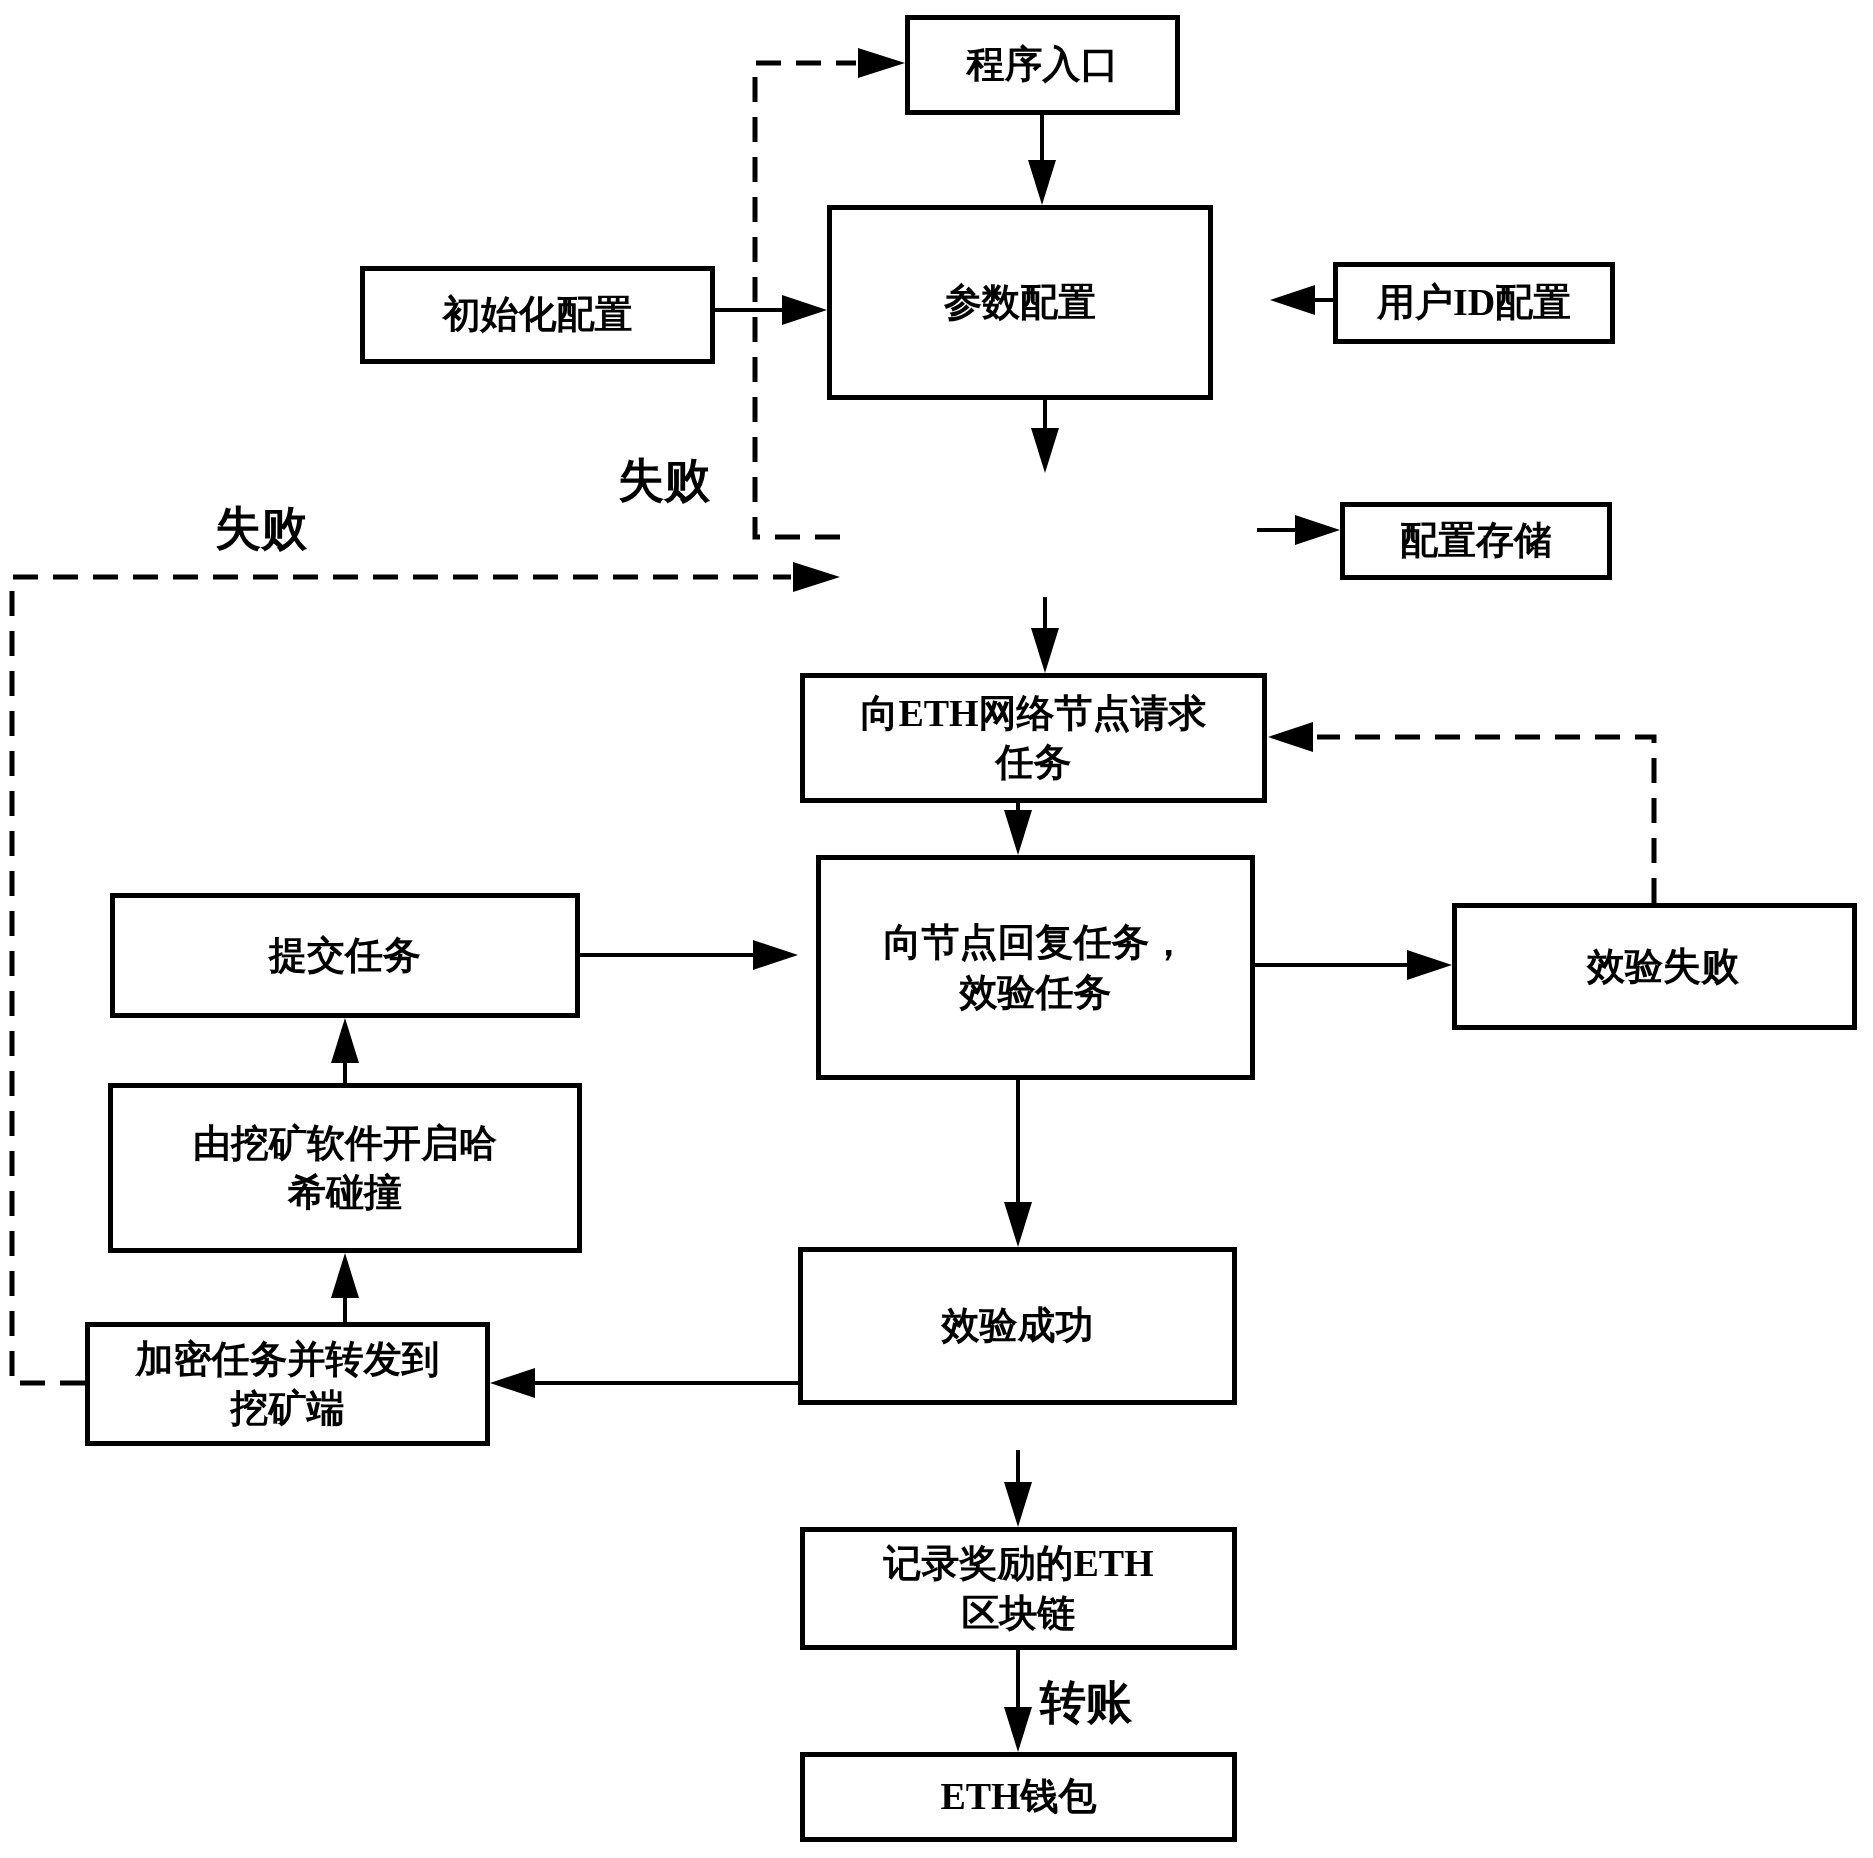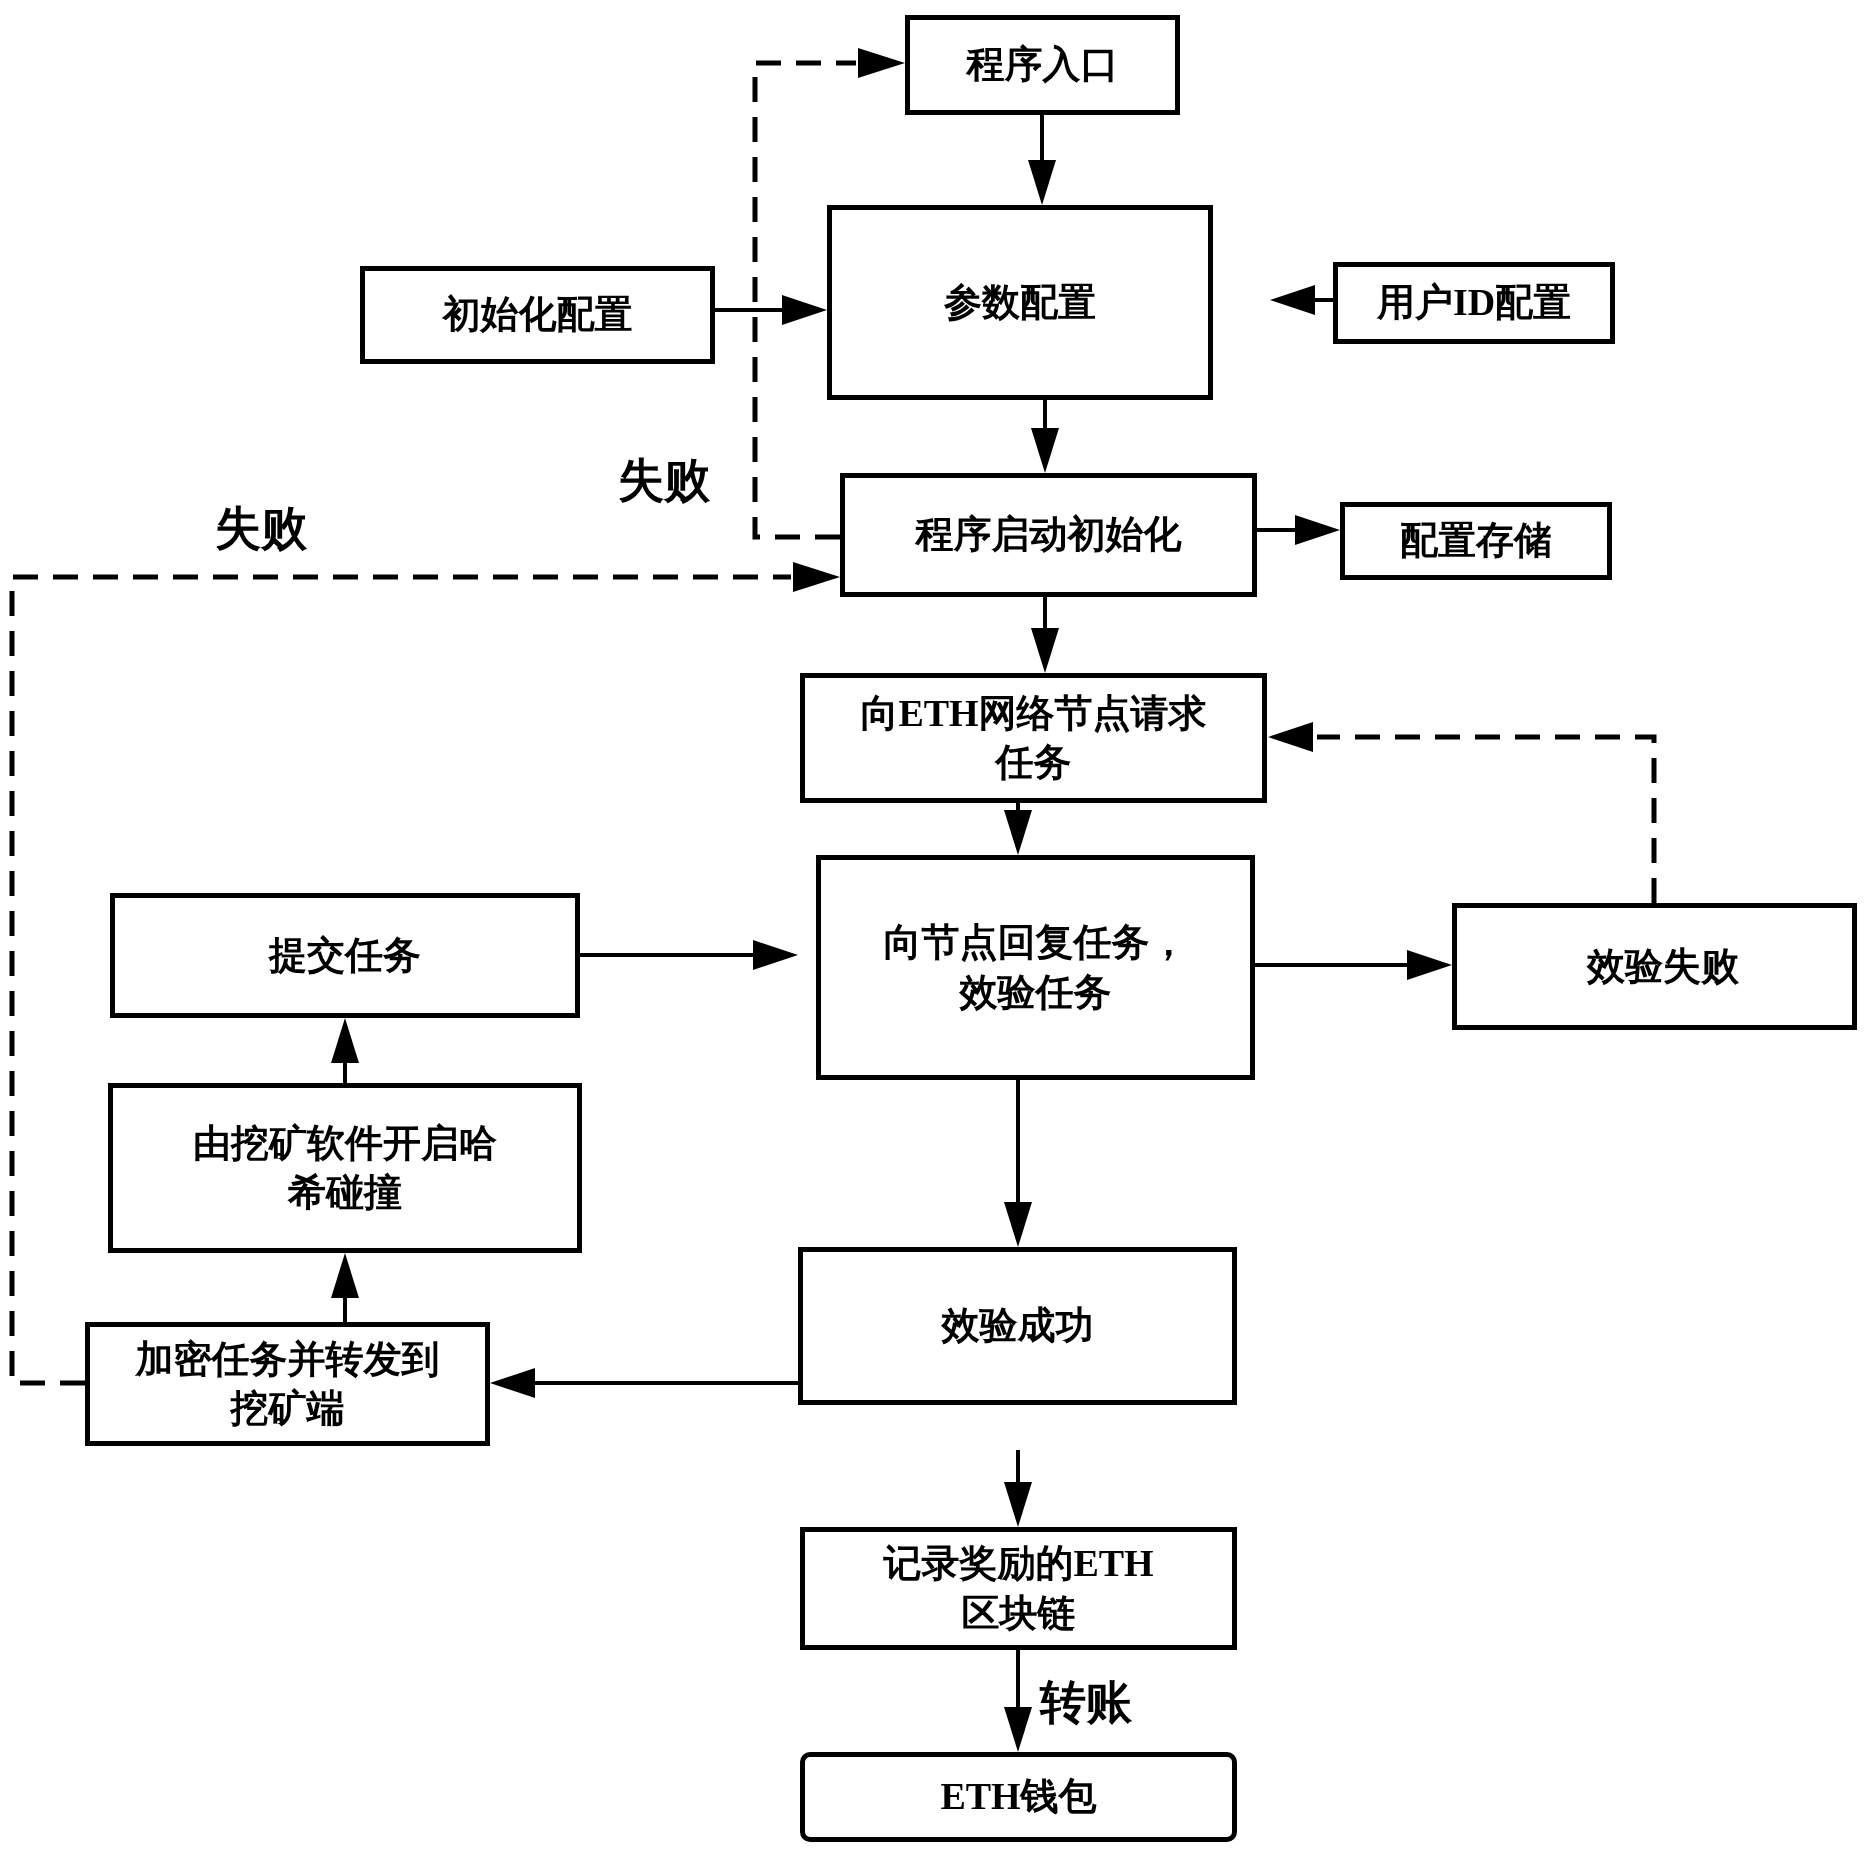--- a/index.html
+++ b/index.html
@@ -108,23 +108,20 @@
   </div>
 
   <div class="node" style="left:827px; top:205px; width:386px; height:195px;">
     <span class="node-label">参数配置</span>
   </div>
 
   <div class="node" style="left:1333px; top:262px; width:282px; height:82px;">
     <span class="node-label">用户ID配置</span>
   </div>
 
-  <div class="node" style="left:840px; top:473px; width:417px; height:124px;">
-    <span class="node-label">程序启动初始化</span>
-  </div>
 
   <div class="node" style="left:1340px; top:502px; width:272px; height:78px;">
     <span class="node-label">配置存储</span>
   </div>
 
   <div class="node" style="left:800px; top:673px; width:467px; height:130px;">
     <span class="node-label">向ETH网络节点请求
 任务</span>
   </div>
 
@@ -153,21 +150,21 @@
 
   <div class="node" style="left:798px; top:1247px; width:439px; height:158px;">
     <span class="node-label">效验成功</span>
   </div>
 
   <div class="node" style="left:800px; top:1527px; width:437px; height:123px;">
     <span class="node-label">记录奖励的ETH
 区块链</span>
   </div>
 
-  <div class="node" style="left:800px; top:1752px; width:437px; height:90px;border-radius:10px;">
+  <div class="node" style="left:800px; top:1752px; width:437px; height:90px;">
     <span class="node-label">ETH钱包</span>
   </div>
 
   <div class="edge-label" style="left:215px; top:498px;">失败</div>
 
   <div class="edge-label" style="left:618px; top:450px;">失败</div>
 
   <div class="edge-label" style="left:1040px; top:1672px;">转账</div>
 
 </div>

